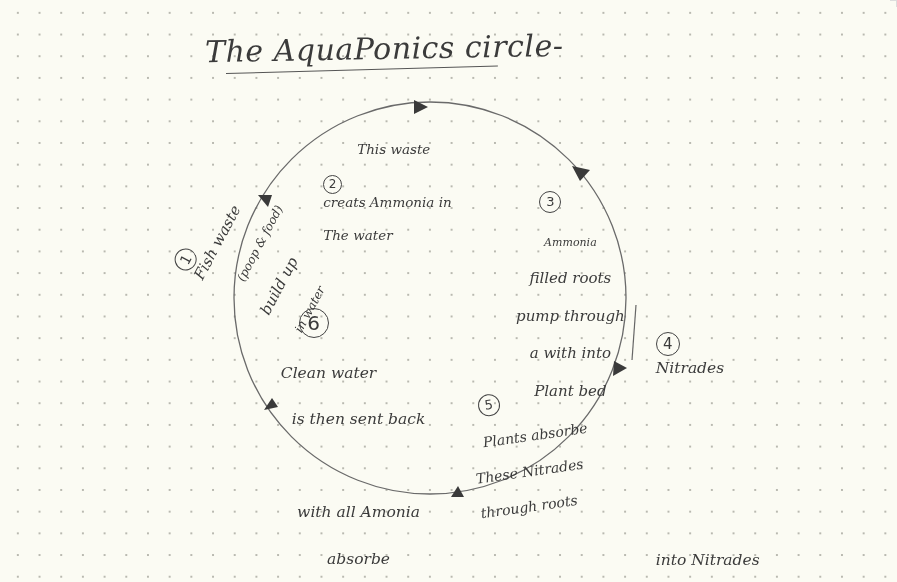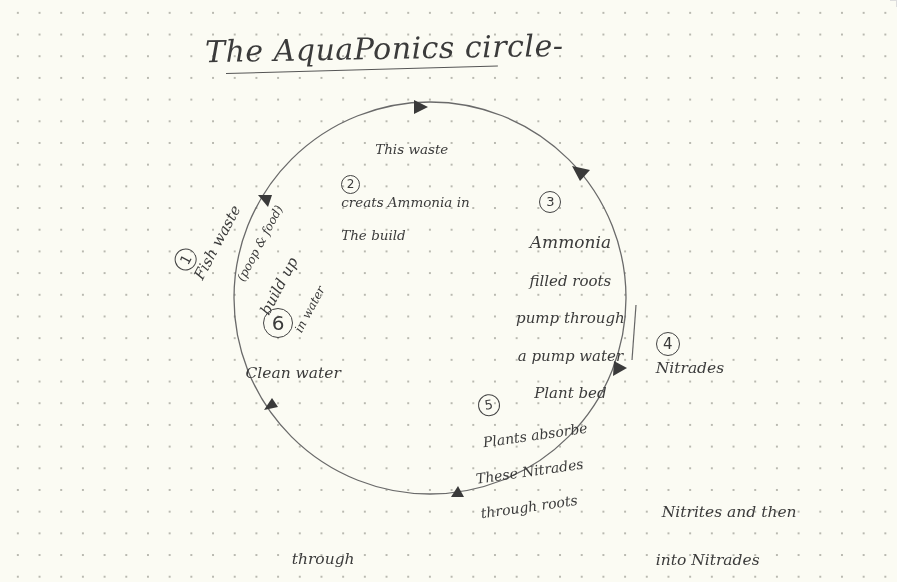--- a/index.html
+++ b/index.html
@@ -29,21 +29,21 @@
     .title-underline {
       position: absolute; left: 226px; top: 73px; width: 272px; height: 0;
       border-top: 1.5px solid #555; transform: rotate(-1.6deg); transform-origin: left;
     }
     .step-num {
       display: inline-block; border: 1.6px solid #444; border-radius: 50%;
       text-align: center; font-style: normal; font-family: "DejaVu Sans", sans-serif;
     }
     svg.cycle { position: absolute; left: 0; top: 0; }
     .s1 { left: 168px; top: 210px; font-size: 15px; transform: rotate(-62deg); transform-origin: 40px 50px; }
-    .s2 { left: 324px; top: 124px; font-size: 13.5px; }
+    .s2 { left: 306px; top: 124px; font-size: 13.5px; }
     .s3 { left: 497px; top: 172px; font-size: 15px; text-align: center; }
     .s4 { left: 636px; top: 308px; font-size: 15.5px; }
     .s5 { left: 455px; top: 372px; font-size: 14px; transform: rotate(-8deg); }
     .s6 { left: 272px; top: 285px; font-size: 15.5px; text-align: center; }
     .corner { position: absolute; right: 0; top: 0; width: 6px; height: 6px; border-top: 1px solid #ddd; border-right: 1px solid #ddd; }
   </style>
 </head>
 <body>
 
 <div class="page">
@@ -70,51 +70,51 @@
     <span>Fish waste</span><br>
     <span style="padding-left:18px;font-size:12px">(poop &amp; food)</span><br>
     <span>build up</span><br>
     <span style="font-size:12px">in water</span>
   </div>
 
   <div class="hand s2">
     <span style="padding-left:34px">This waste</span><br>
     <span class="step-num" style="width:17px;height:17px;line-height:17px;font-size:12px">2</span>
     <span>creats Ammonia in</span><br>
-    <span>The build</span>
+    <span>The water</span>
   </div>
 
   <div class="hand s3">
     <span class="step-num" style="width:20px;height:20px;line-height:20px;font-size:13px;margin-left:-40px">3</span><br>
-    <span style="font-size:17px">Ammonia</span><br>
+    <span style="font-size:11px">Ammonia</span><br>
     <span>filled roots</span><br>
     <span>pump through</span><br>
-    <span>a pump water</span><br>
+    <span>a with into</span><br>
     <span>Plant bed</span>
   </div>
 
   <div class="hand s4" style="line-height:1.55">
     <span class="step-num" style="width:22px;height:22px;line-height:22px;font-size:15px">4</span>
     <span>Nitrades</span><br>
     <br>
     <br>
-    <span style="padding-left:6px">Nitrites and then</span><br>
+    <br>
     <span>into Nitrades</span>
   </div>
 
   <div class="hand s5">
     <span class="step-num" style="width:20px;height:20px;line-height:20px;font-size:13px;margin-left:12px">5</span><br>
     <span style="padding-left:12px">Plants absorbe</span><br>
     <span>These Nitrades</span><br>
     <span>through roots</span>
   </div>
 
   <div class="hand s6" style="line-height:1.5">
     <span class="step-num" style="width:28px;height:28px;line-height:28px;font-size:20px;margin-left:-90px">6</span><br>
     <span style="margin-left:-60px">Clean water</span><br>
+    <span>is then sent back</span><br>
     <br>
-    <br>
-    <br>
-    <span>through</span>
+    <span>with all Amonia</span><br>
+    <span>absorbe</span>
   </div>
 
   <div class="corner"></div>
 </div>
 
 </body></html>

